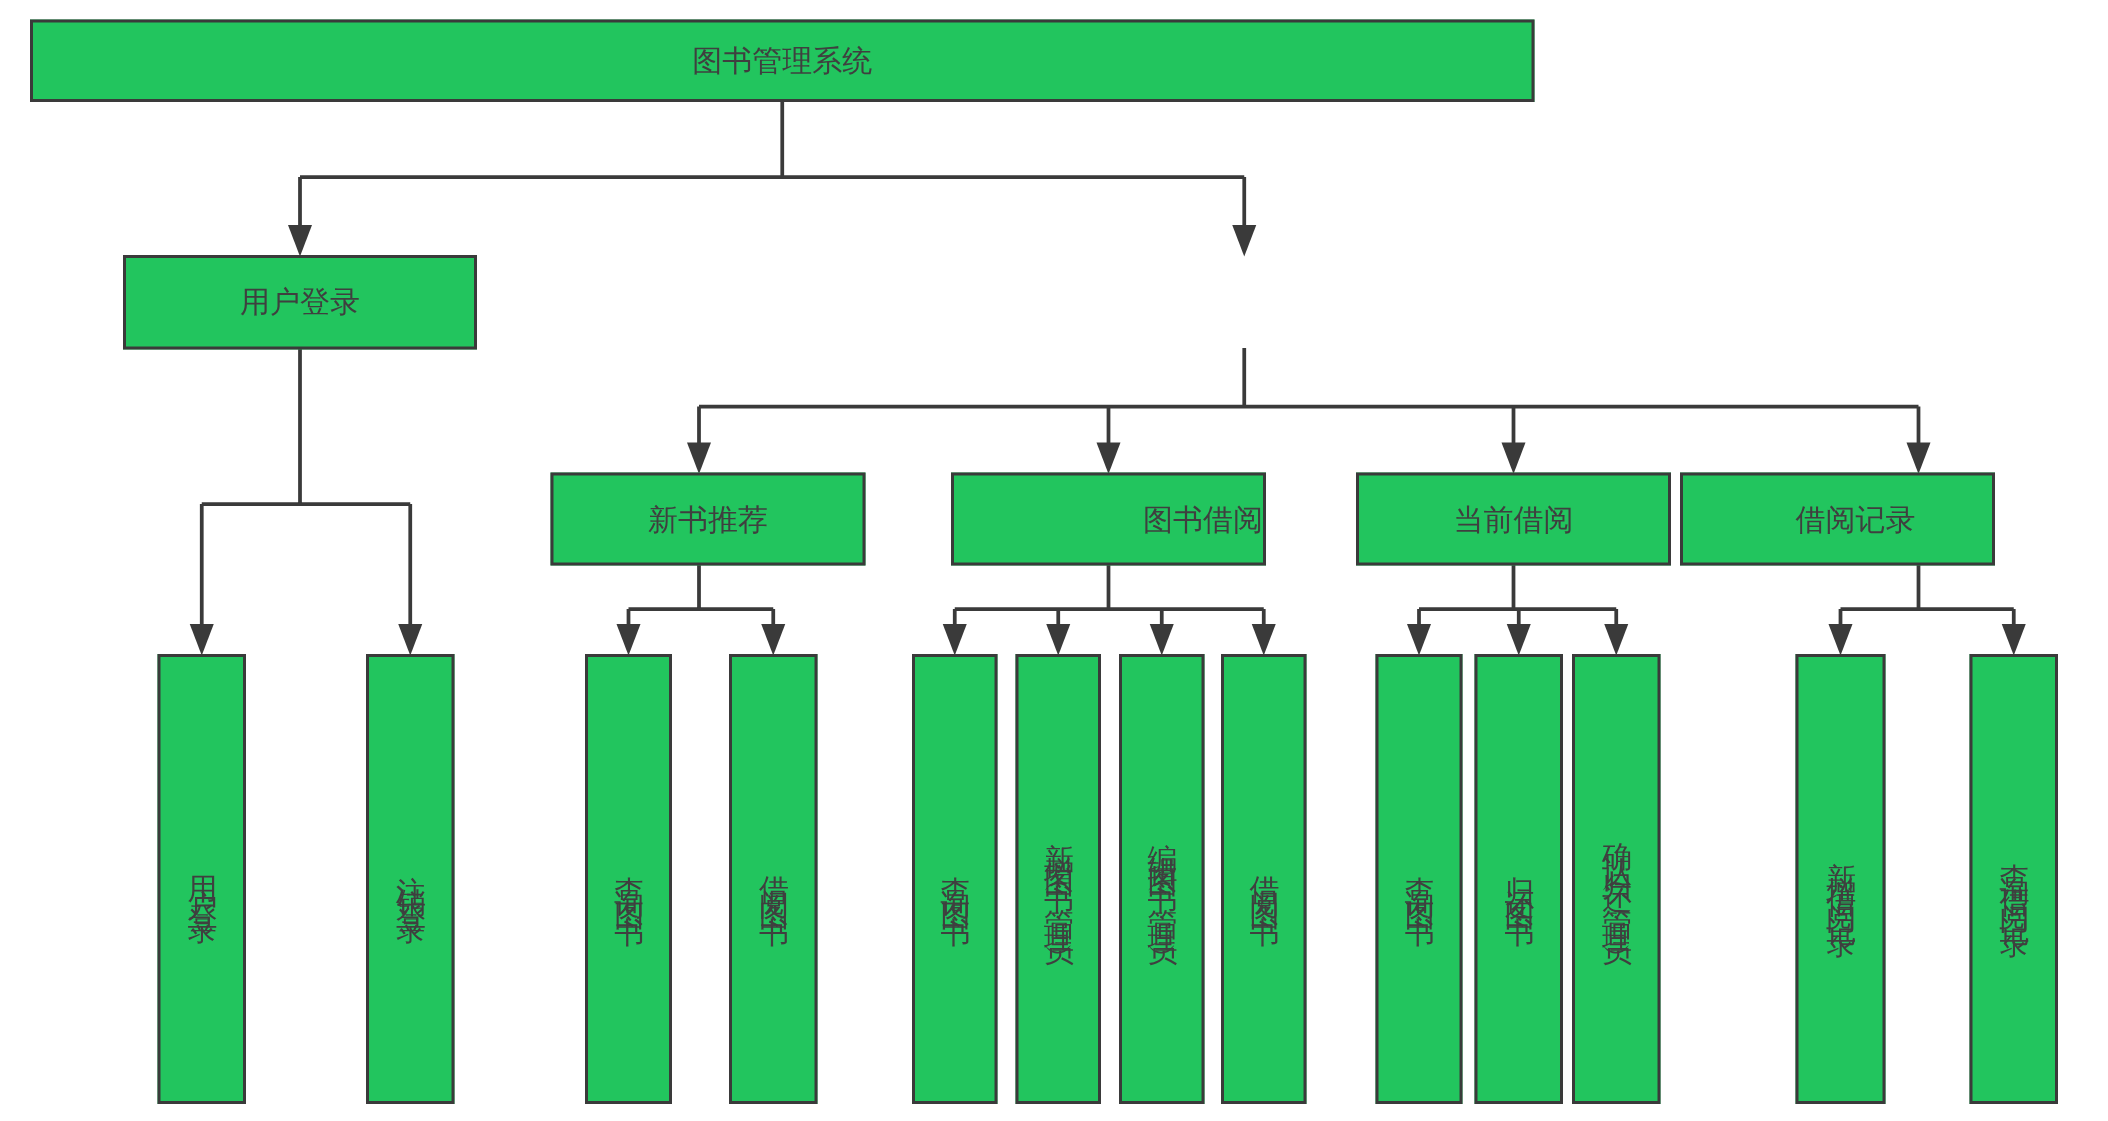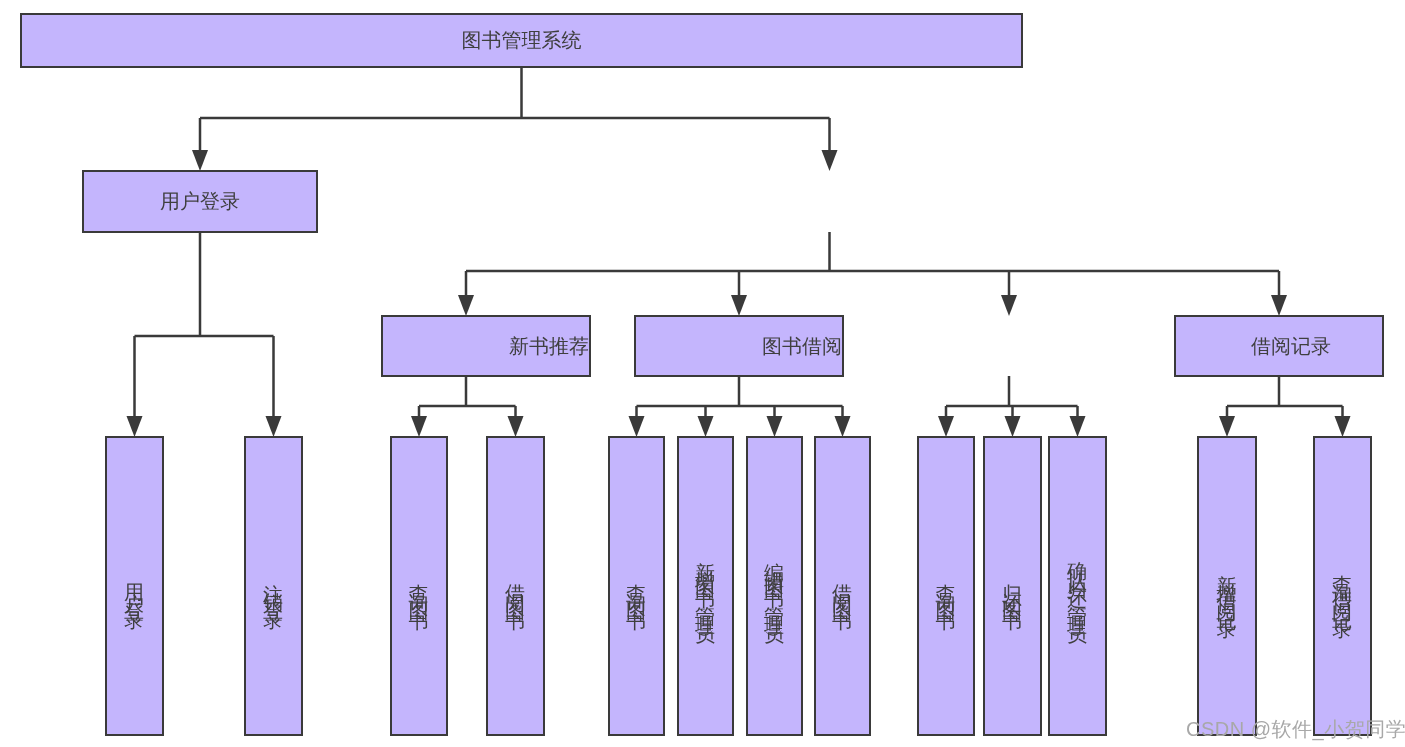--- a/index.html
+++ b/index.html
@@ -9,21 +9,21 @@
     background:#ffffff;
     font-family:"Liberation Sans", sans-serif;
     overflow:hidden;
   }
   #connectors{position:absolute;left:0;top:0;width:1405px;height:747px;}
   #connectors path{stroke:#3a3a3a;stroke-width:2.5;fill:none;}
   #connectors polygon{fill:#3a3a3a;stroke:none;}
   .box{
     position:absolute;
     box-sizing:border-box;
-    background:#c4b5fd;
+    background:#22c55e;
     border:2.5px solid #3a3a3a;
     display:flex;
     align-items:center;
     justify-content:center;
     color:#3f3f3f;
     font-size:20px;
   }
   .vtext{
     writing-mode:vertical-rl;
     letter-spacing:9px;
@@ -76,27 +76,30 @@
     </svg>
 
   <div class="box" id="root" style="left:20px;top:13px;width:1003px;height:55px;">
     <span>图书管理系统</span>
   </div>
 
   <div class="box" id="l2a" style="left:82px;top:170px;width:236px;height:63px;">
     <span>用户登录</span>
   </div>
 
-  <div class="box" id="l3a" style="left:381px;top:315px;width:210px;height:62px;justify-content:flex-end;">
+  <div class="box" id="l3a" style="left:367px;top:315px;width:210px;height:62px;">
     <span>新书推荐</span>
   </div>
   <div class="box" id="l3b" style="left:634px;top:315px;width:210px;height:62px;justify-content:flex-end;">
     <span>图书借阅</span>
   </div>
-  <div class="box" id="l3d" style="left:1174px;top:315px;width:210px;height:62px;padding-left:24px;">
+  <div class="box" id="l3c" style="left:904px;top:315px;width:210px;height:62px;">
+    <span>当前借阅</span>
+  </div>
+  <div class="box" id="l3d" style="left:1120px;top:315px;width:210px;height:62px;padding-left:24px;">
     <span>借阅记录</span>
   </div>
 
   <div class="box" id="ua" style="left:105px;top:436px;width:59px;height:300px;">
     <span class="vtext">用户登录</span>
   </div>
   <div class="box" id="ub" style="left:244px;top:436px;width:59px;height:300px;">
     <span class="vtext">注销登录</span>
   </div>
 
@@ -130,15 +133,14 @@
     <span class="vtext">确认归还（管理员）</span>
   </div>
 
   <div class="box" id="da" style="left:1197px;top:436px;width:60px;height:300px;">
     <span class="vtext">新增借阅记录</span>
   </div>
   <div class="box" id="db" style="left:1313px;top:436px;width:59px;height:300px;">
     <span class="vtext">查询借阅记录</span>
   </div>
 
-  <div class="watermark">CSDN @软件_小贺同学</div>
 
 </div>
 
 </body></html>

